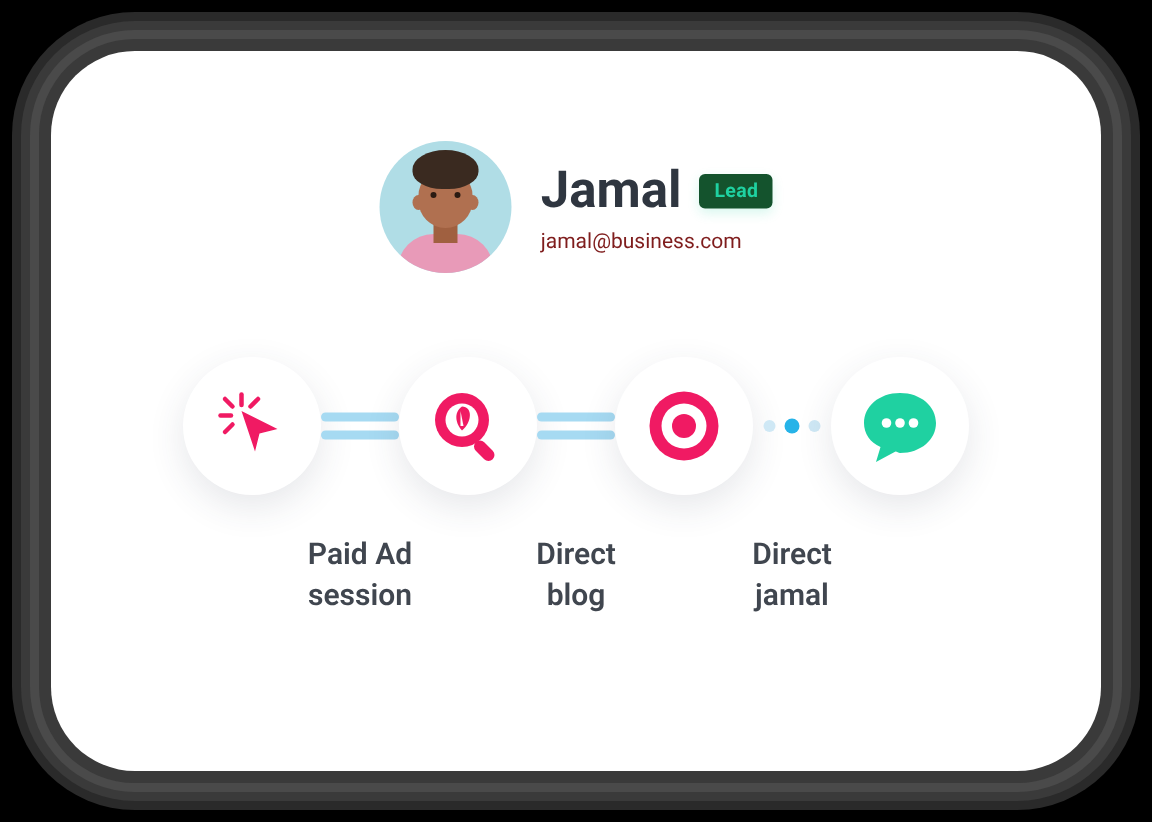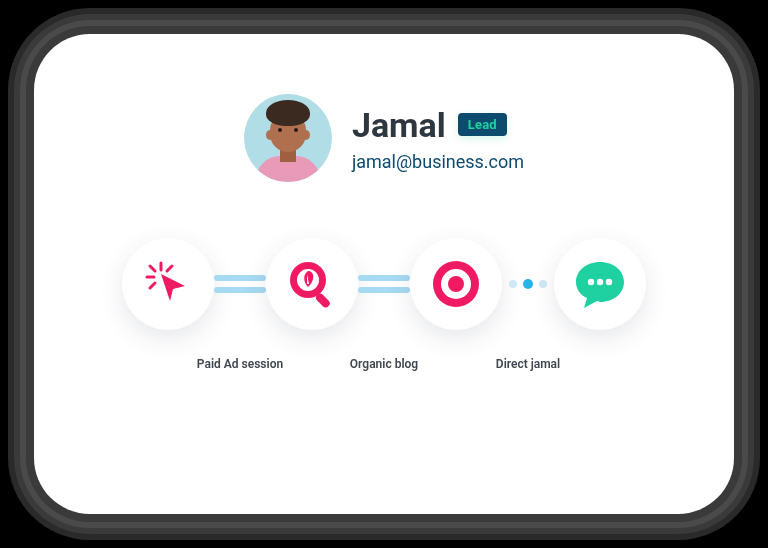--- a/index.html
+++ b/index.html
@@ -104,32 +104,32 @@
     align-items: center;
     gap: 12px;
     margin-bottom: 6px;
   }
   .profile-info .name {
     font-size: 34px;
     font-weight: 700;
     color: #2f3640;
   }
   .badge {
-    background: #0c4a6e;
+    background: #14532d;
     color: #1fd1a1;
     font-size: 13px;
     font-weight: 700;
     padding: 4px 10px;
     border-radius: 4px;
     box-shadow: 0 3px 8px rgba(31,209,161,0.18);
     letter-spacing: 0.2px;
   }
   .email {
-    font-size: 18px;
-    color: #0c4a6e;
+    font-size: 14px;
+    color: #7f1d1d;
   }
   .journey {
     display: flex;
     align-items: center;
     width: 100%;
     justify-content: center;
     position: relative;
     margin-bottom: 26px;
   }
   .step-wrap {
@@ -181,21 +181,21 @@
 
   .labels {
     display: flex;
     width: 100%;
     justify-content: center;
     gap: 52px;
   }
   .label {
     width: 92px;
     text-align: center;
-    font-size: 12px;
+    font-size: 20px;
     font-weight: 600;
     color: #40464f;
     line-height: 1.35;
   }
 
   
   .pink { fill: #f01a63; }
   .pink-stroke { stroke: #f01a63; }
   .green { fill: #1fd1a1; }
 </style>
@@ -282,17 +282,17 @@
         <circle cx="19" cy="26" r="3.2" fill="#fff"></circle>
         <circle cx="28" cy="26" r="3.2" fill="#fff"></circle>
         <circle cx="37" cy="26" r="3.2" fill="#fff"></circle>
       </svg>
     </div>
 
   </div>
 
   <div class="labels">
     <div class="label">Paid Ad session</div>
-    <div class="label">Organic blog</div>
+    <div class="label">Direct blog</div>
     <div class="label">Direct jamal</div>
   </div>
 
 </div>
 
 </body></html>

